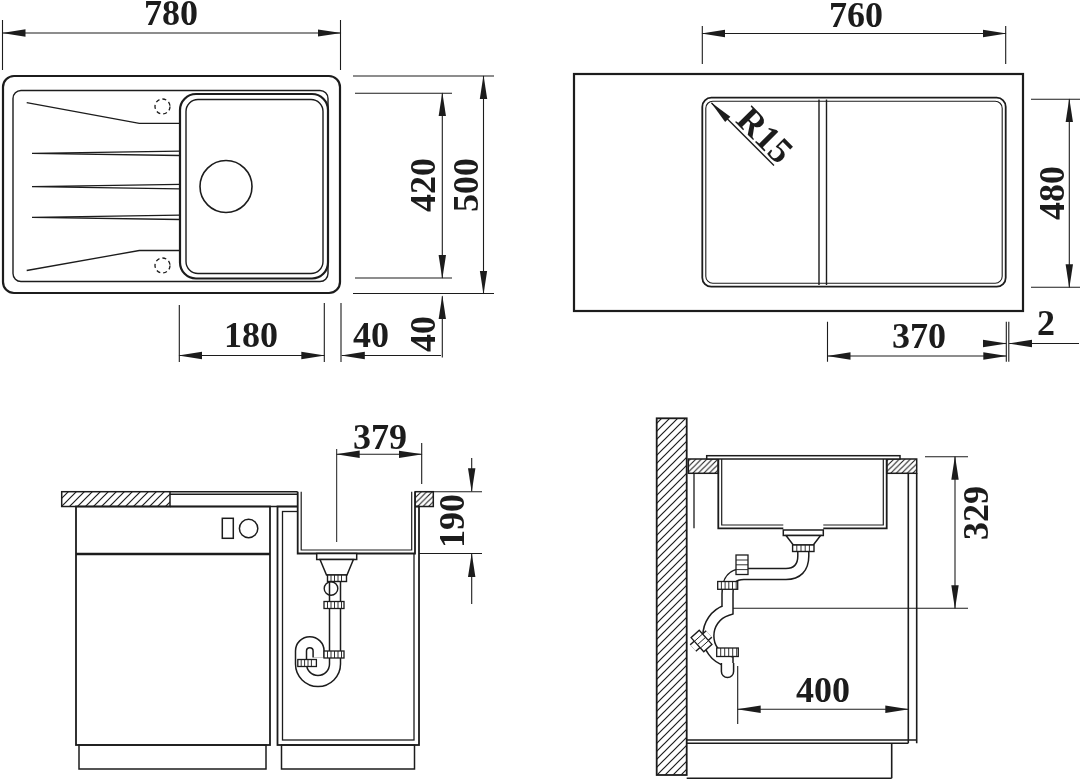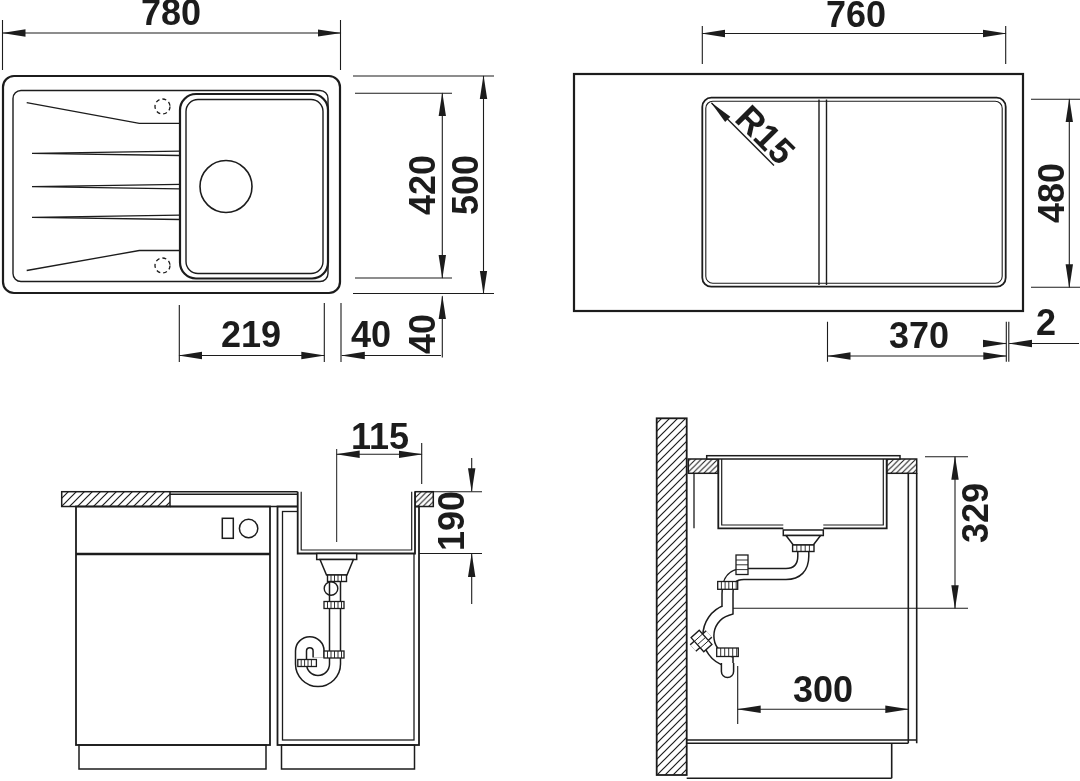--- a/index.html
+++ b/index.html
@@ -1,17 +1,17 @@
 <!DOCTYPE html>
 <html><head>
 <meta charset="utf-8">
 <style>
   html,body{margin:0;padding:0;background:#ffffff;}
   .stage{position:relative;width:1080px;height:781px;background:#ffffff;overflow:hidden;
-         font-family:Liberation Sans, sans-serif;}
+         font-family:Liberation Serif, serif;}
   .stage svg{position:absolute;left:0;top:0;}
   .lbl{position:absolute;transform:translate(-50%,-50%);font-weight:bold;font-size:36px;
        color:#1c1c1c;white-space:nowrap;letter-spacing:0px;line-height:1;}
   .lbl.rotccw{transform:translate(-50%,-50%) rotate(-90deg);}
   .lbl.rot45{transform:translate(-50%,-50%) rotate(45deg);}
 </style>
 </head>
 <body>
 
 <div class="stage">
@@ -182,29 +182,29 @@
       <line x1="955" y1="456.7" x2="955" y2="608.3" marker-start="url(#ar)" marker-end="url(#ar)"></line>
       <line x1="737.7" y1="666" x2="737.7" y2="724"></line>
       <line x1="737.7" y1="709.3" x2="908.3" y2="709.3" marker-start="url(#ar)" marker-end="url(#ar)"></line>
     </g>
   </g>
 </svg>
 
 <div class="lbl" style="left:171px;top:13px">780</div>
 <div class="lbl rotccw" style="left:423px;top:185px">420</div>
 <div class="lbl rotccw" style="left:466px;top:185px">500</div>
-<div class="lbl" style="left:251px;top:335px">219</div>
+<div class="lbl" style="left:251px;top:335px">180</div>
 <div class="lbl" style="left:371px;top:335px">40</div>
 <div class="lbl rotccw" style="left:423px;top:334px">40</div>
 
 <div class="lbl" style="left:856px;top:15px">760</div>
 <div class="lbl rot45" style="left:765px;top:135px">R15</div>
 <div class="lbl rotccw" style="left:1052px;top:193px">480</div>
 <div class="lbl" style="left:919px;top:336px">370</div>
 <div class="lbl" style="left:1046px;top:323px">2</div>
 
-<div class="lbl" style="left:380px;top:437px">115</div>
+<div class="lbl" style="left:380px;top:437px">379</div>
 <div class="lbl rotccw" style="left:452px;top:521px">190</div>
 
 <div class="lbl rotccw" style="left:976px;top:513px">329</div>
-<div class="lbl" style="left:823px;top:690px">300</div>
+<div class="lbl" style="left:823px;top:690px">400</div>
 
 </div>
 
 </body></html>

